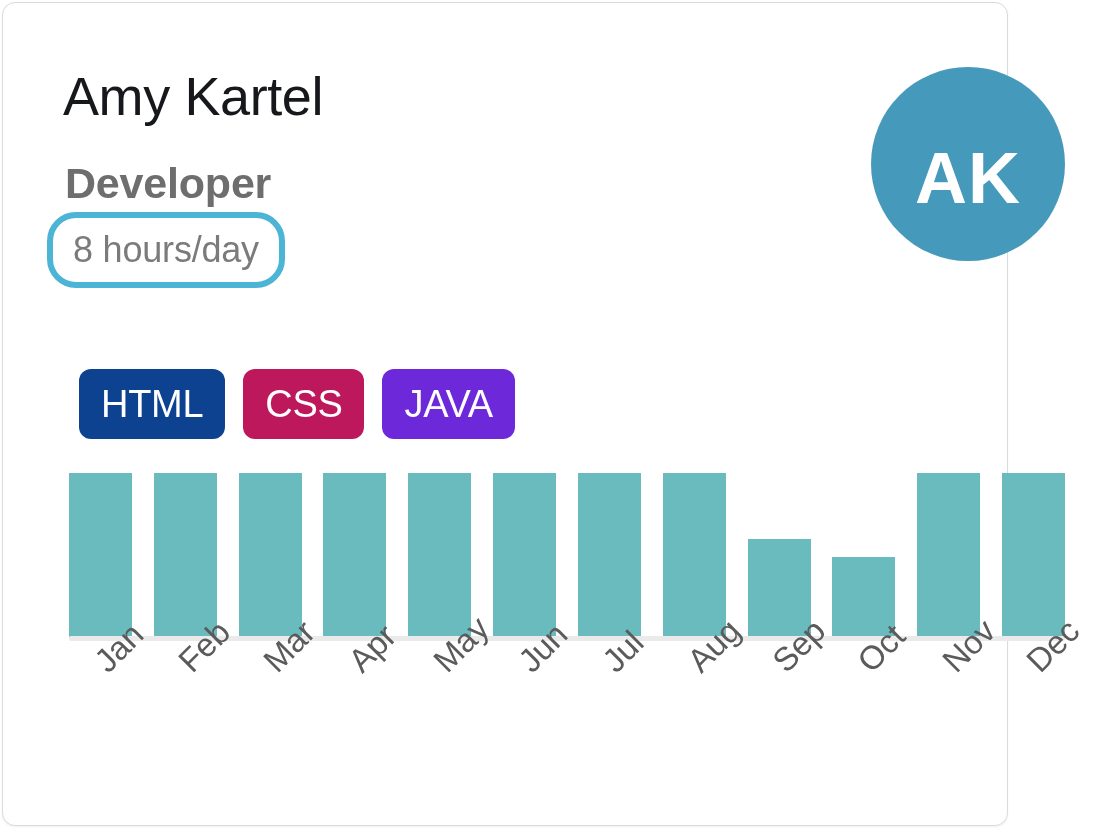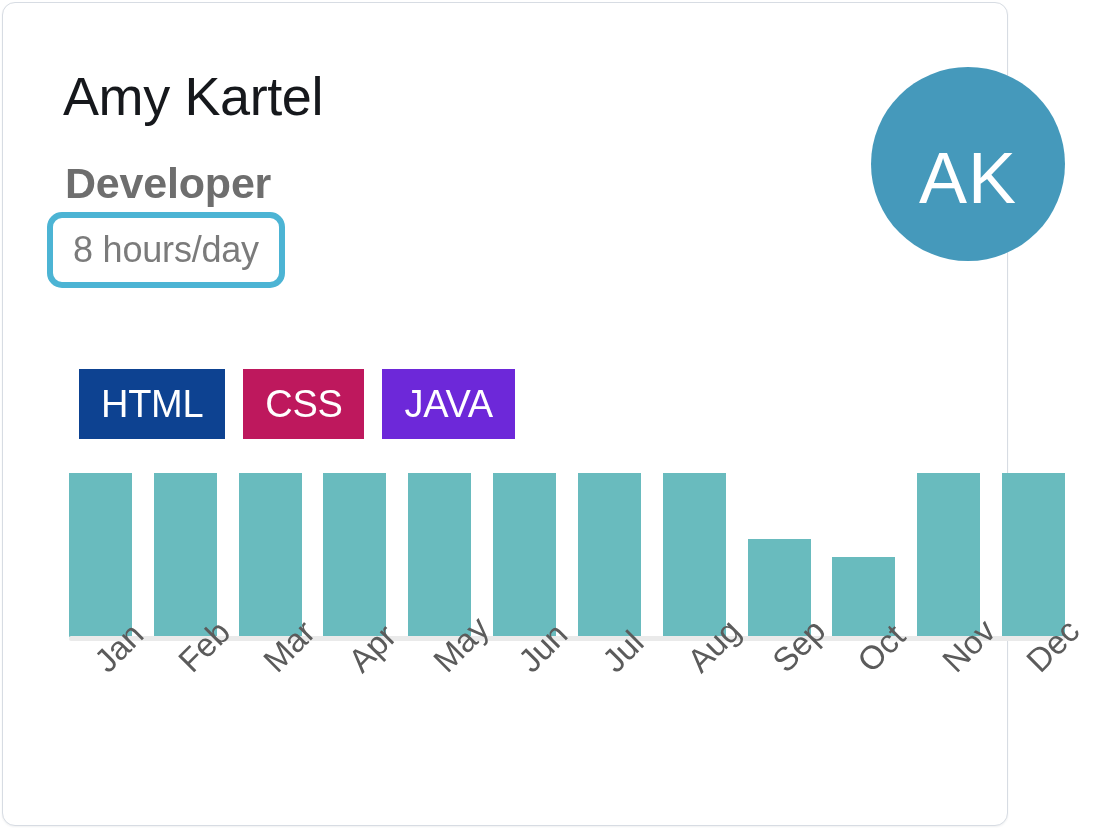--- a/index.html
+++ b/index.html
@@ -55,21 +55,21 @@
   #hours-badge {
     position: absolute;
     left: 44px;
     top: 209px;
     height: 76px;
     padding: 0 20px;
     display: flex;
     align-items: center;
     background: #ffffff;
     border: 6px solid #4cb4d4;
-    border-radius: 15px;
+    border-radius: 29px;
   }
   #hours-badge-label {
     font-size: 36px;
     font-weight: 400;
     color: #7b7b7b;
     letter-spacing: -0.2px;
     white-space: nowrap;
   }
 
   #avatar {
@@ -79,41 +79,41 @@
     width: 194px;
     height: 194px;
     border-radius: 50%;
     background: #4599bb;
     display: flex;
     align-items: center;
     justify-content: center;
   }
   #avatar-initials {
     font-size: 72px;
-    font-weight: 400;
+    font-weight: 700;
     color: #ffffff;
     letter-spacing: 1px;
     margin-top: 27px;
   }
 
   
   #skill-tags {
     position: absolute;
     left: 76px;
     top: 366px;
     display: flex;
     gap: 18px;
   }
   .skill-tag {
     height: 70px;
     padding: 0 22px;
     display: flex;
     align-items: center;
     justify-content: center;
-    border-radius: 0;
+    border-radius: 12px;
     color: #ffffff;
     font-size: 38px;
     font-weight: 400;
     letter-spacing: -0.3px;
     white-space: nowrap;
   }
 
   
   #activity-chart {
     position: absolute;

